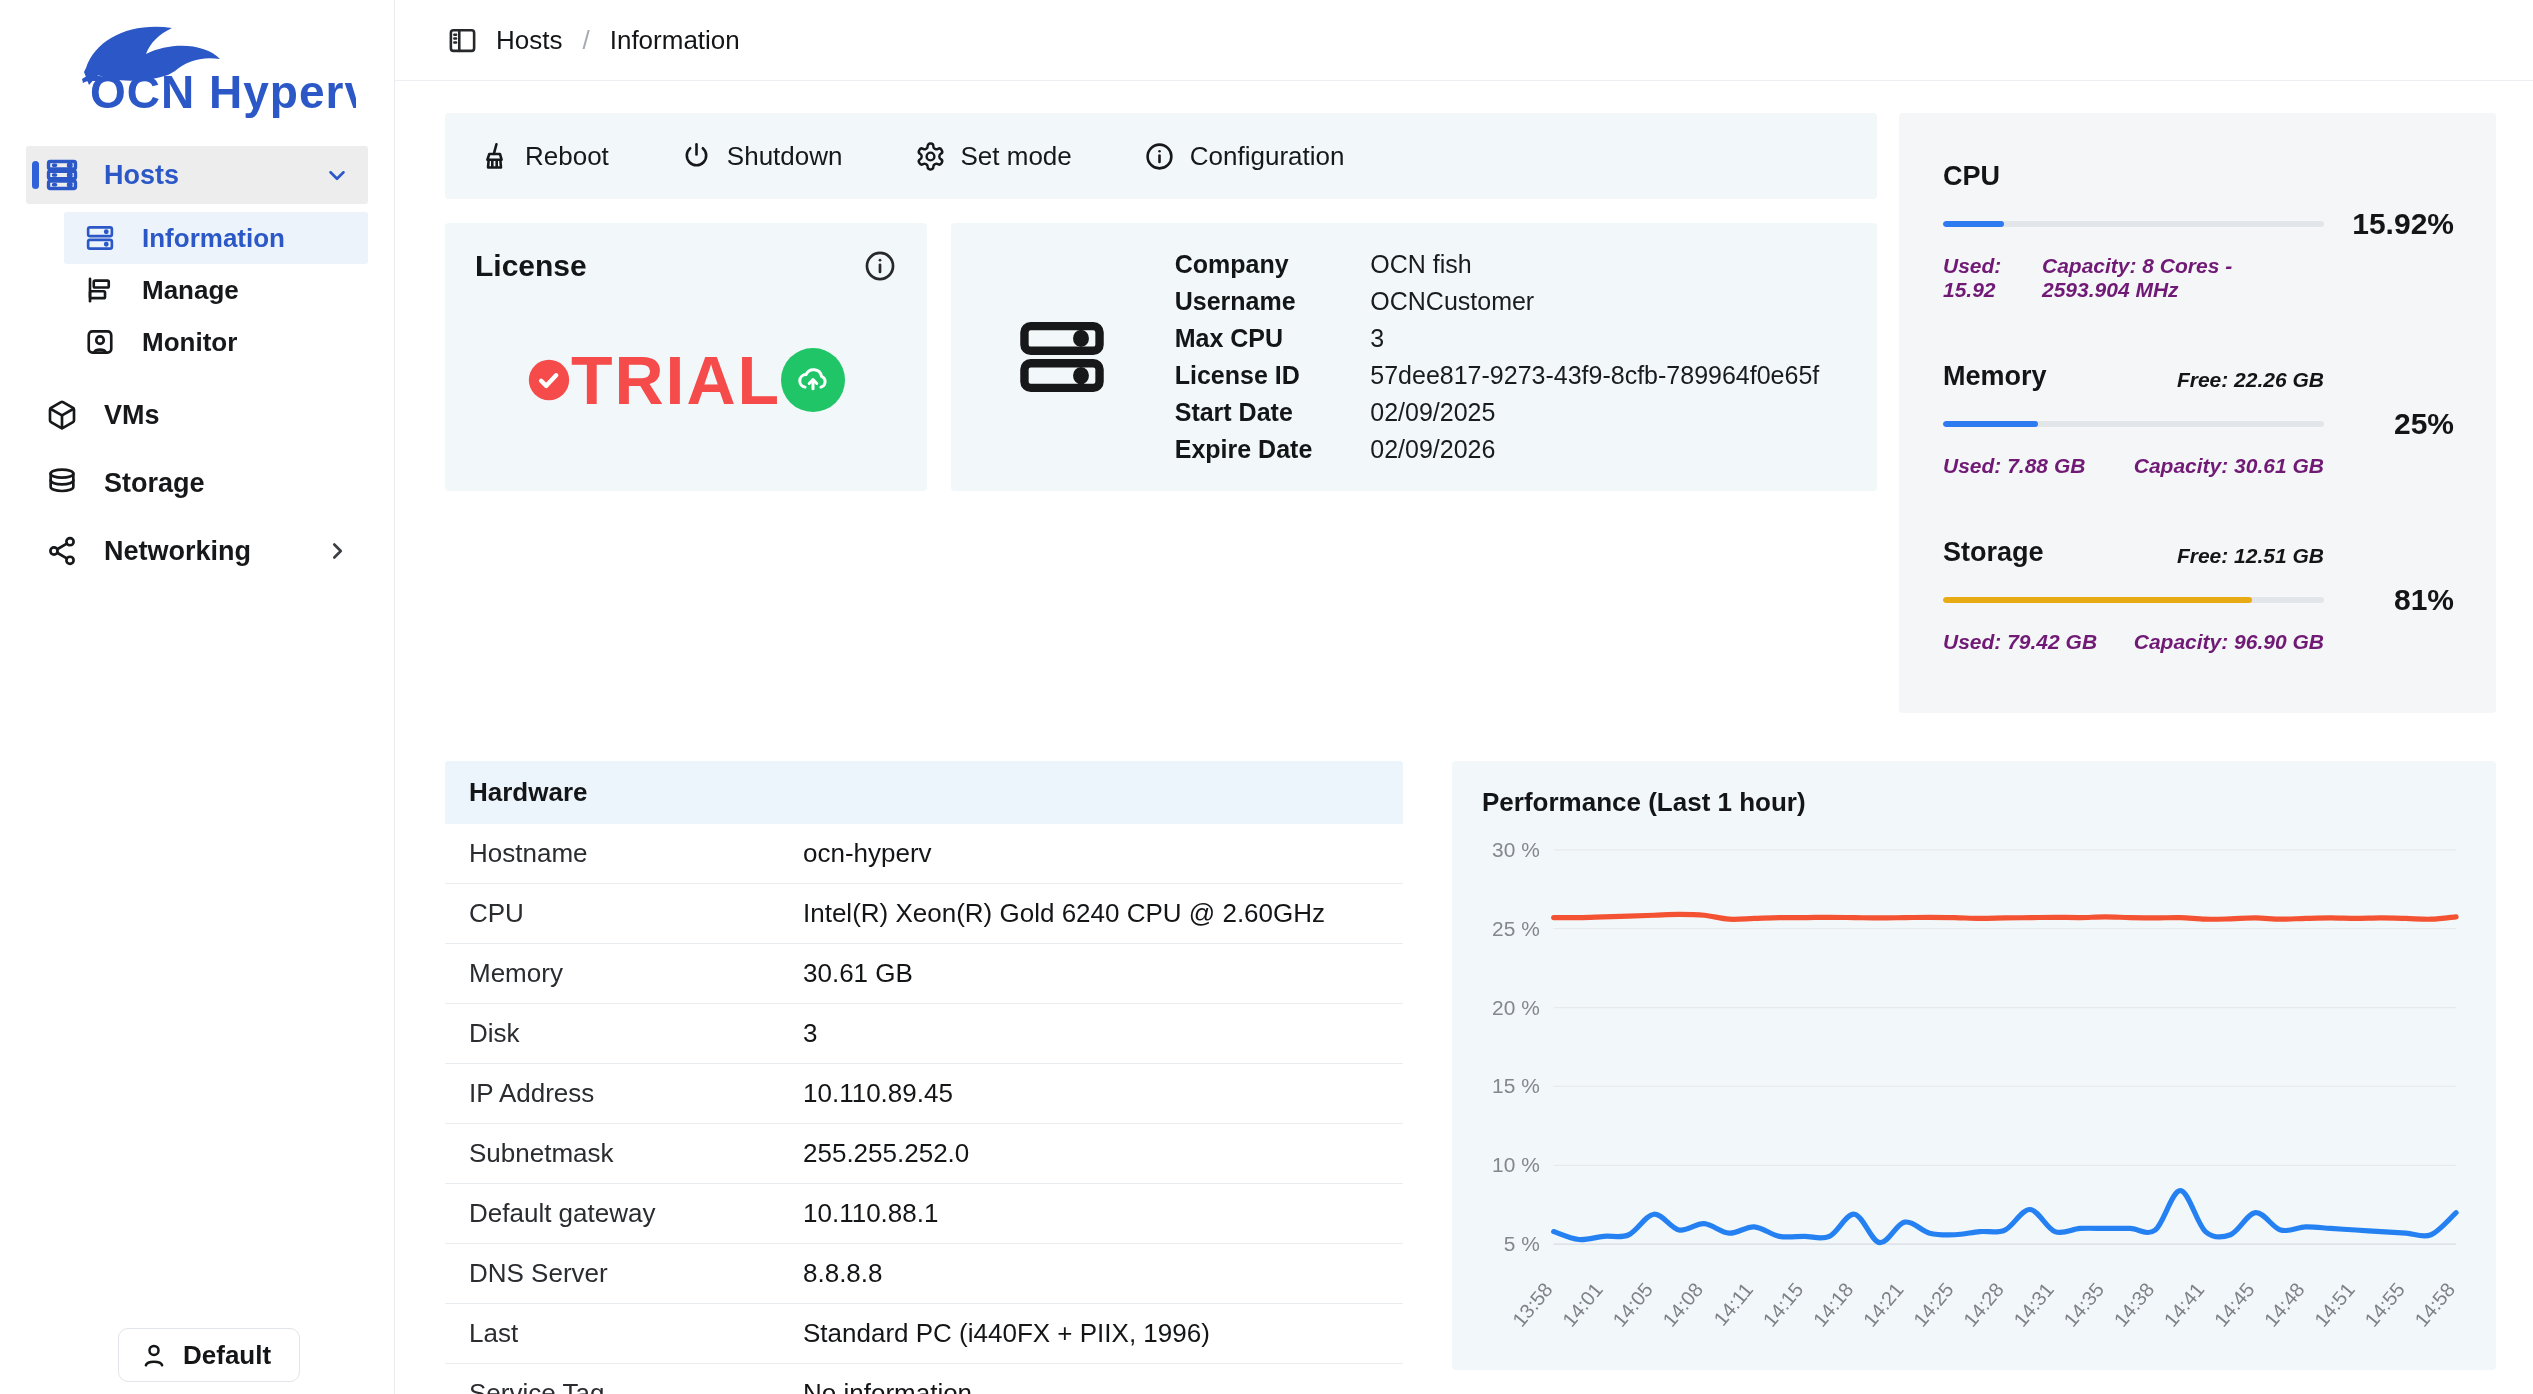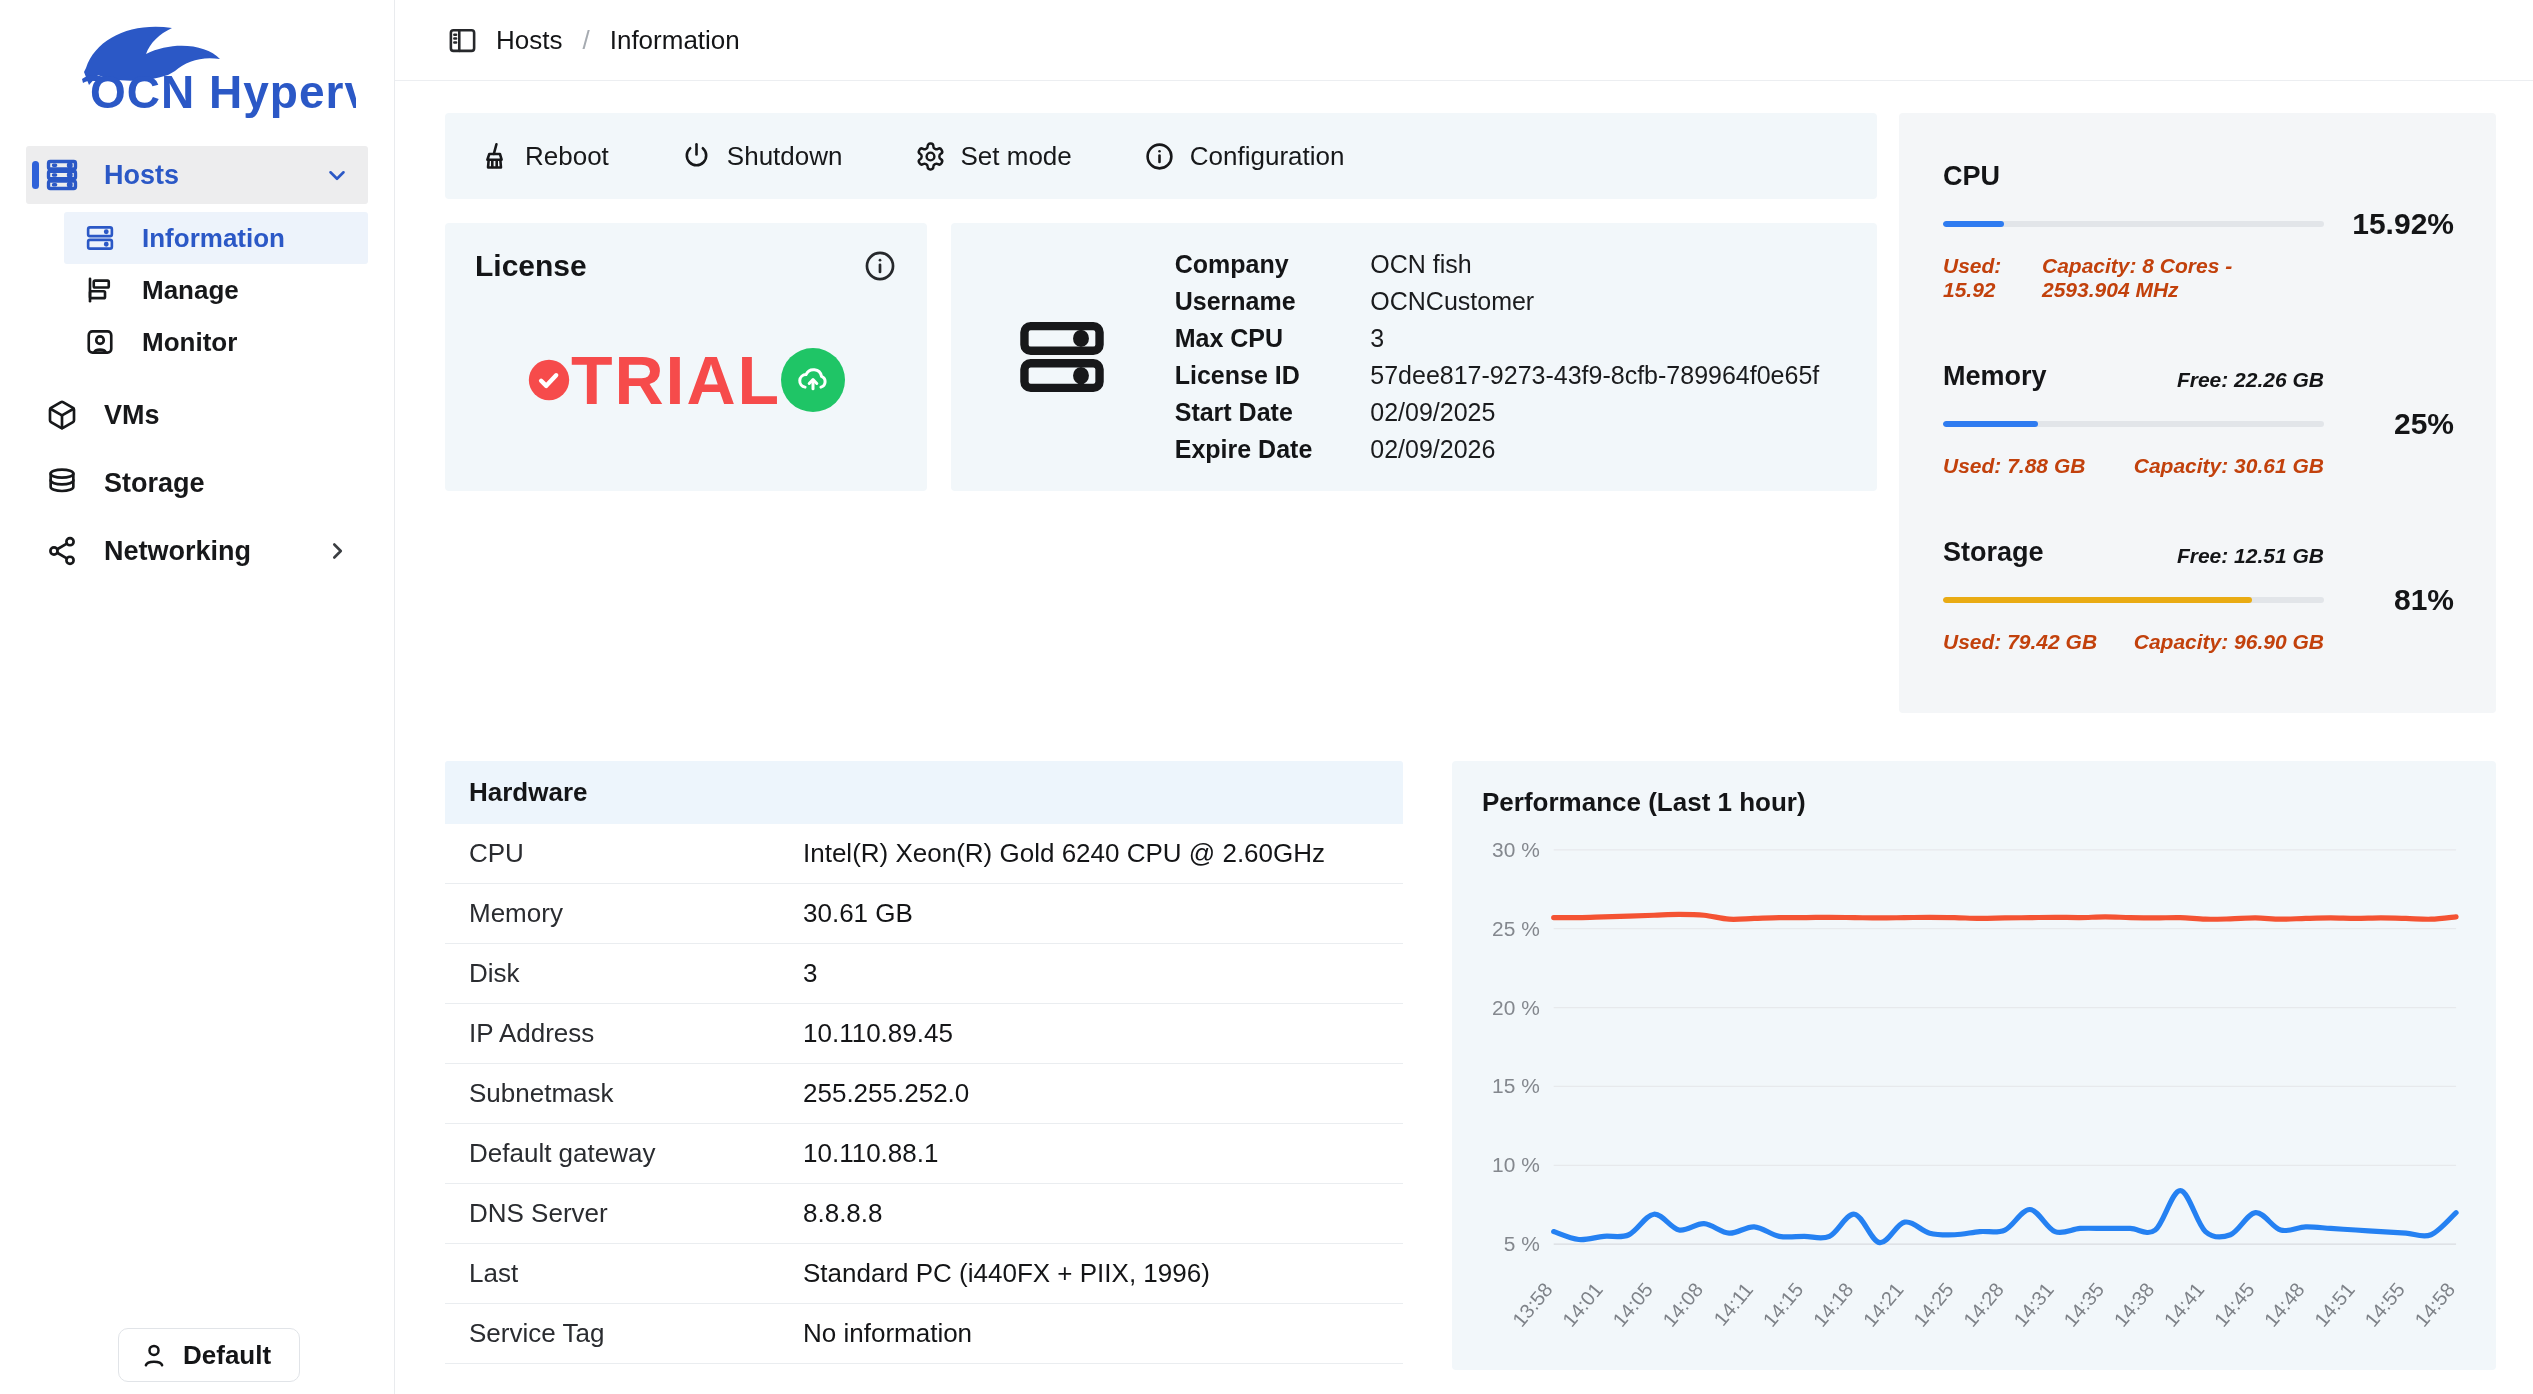--- a/index.html
+++ b/index.html
@@ -59,21 +59,21 @@
   .stats-card { width:597px; background:#f4f6f8; border-radius:4px; padding:48px 42px 0 44px; }
   .stat { margin-bottom:59px; }
   .stat-head { display:flex; justify-content:space-between; align-items:flex-end; margin-bottom:15px; padding-right:130px; }
   .stat-title { font-size:27px; font-weight:600; }
   .stat-free { font-style:italic; font-size:21px; font-weight:700; }
   .bar-row { display:flex; align-items:center; gap:26px; }
   .track { flex:1; height:6px; background:#e2e5e9; border-radius:3px; overflow:hidden; }
   .fill { height:100%; border-radius:3px; background:#2e7bf0; }
   .fill.amber { background:#e9ab13; }
   .pct { width:104px; text-align:right; font-size:30px; font-weight:700; }
-  .stat-foot { display:flex; justify-content:space-between; margin-top:13px; font-style:italic; font-size:21px; font-weight:600; color:#c2410c; padding-right:130px; }
+  .stat-foot { display:flex; justify-content:space-between; margin-top:13px; font-style:italic; font-size:21px; font-weight:600; color:#701a75; padding-right:130px; }
 
   .mid { display:flex; gap:49px; margin-top:48px; }
   .hw-card { width:958px; }
   .hw-head { background:#edf5fc; height:63px; display:flex; align-items:center; padding:0 24px; font-weight:700; font-size:26px; border-radius:3px 3px 0 0; }
   .hw-row { display:flex; height:60px; align-items:center; border-bottom:1px solid #eaedf0; font-size:26px; }
   .hw-label { width:358px; padding-left:24px; color:#2a2c30; }
   .hw-value { color:#141517; }
 
   .perf-card { flex:1; background:#f2f7fa; border-radius:4px; padding:22px 24px 10px 24px; height:609px; }
   .perf-title { font-size:26px; font-weight:700; margin:4px 0 2px 6px; }
@@ -336,20 +336,24 @@
             <span>Used: 79.42 GB</span>
             <span>Capacity: 96.90 GB</span>
           </div>
         </div>
       </div>
     </div>
 
     <div class="mid">
       <div class="hw-card">
         <div class="hw-head">Hardware</div>
+        <div class="hw-row">
+            <span class="hw-label">Hostname</span>
+            <span class="hw-value">ocn-hyperv</span>
+          </div>
         <div class="hw-row">
             <span class="hw-label">CPU</span>
             <span class="hw-value">Intel(R) Xeon(R) Gold 6240 CPU @ 2.60GHz</span>
           </div>
         <div class="hw-row">
             <span class="hw-label">Memory</span>
             <span class="hw-value">30.61 GB</span>
           </div>
         <div class="hw-row">
             <span class="hw-label">Disk</span>

